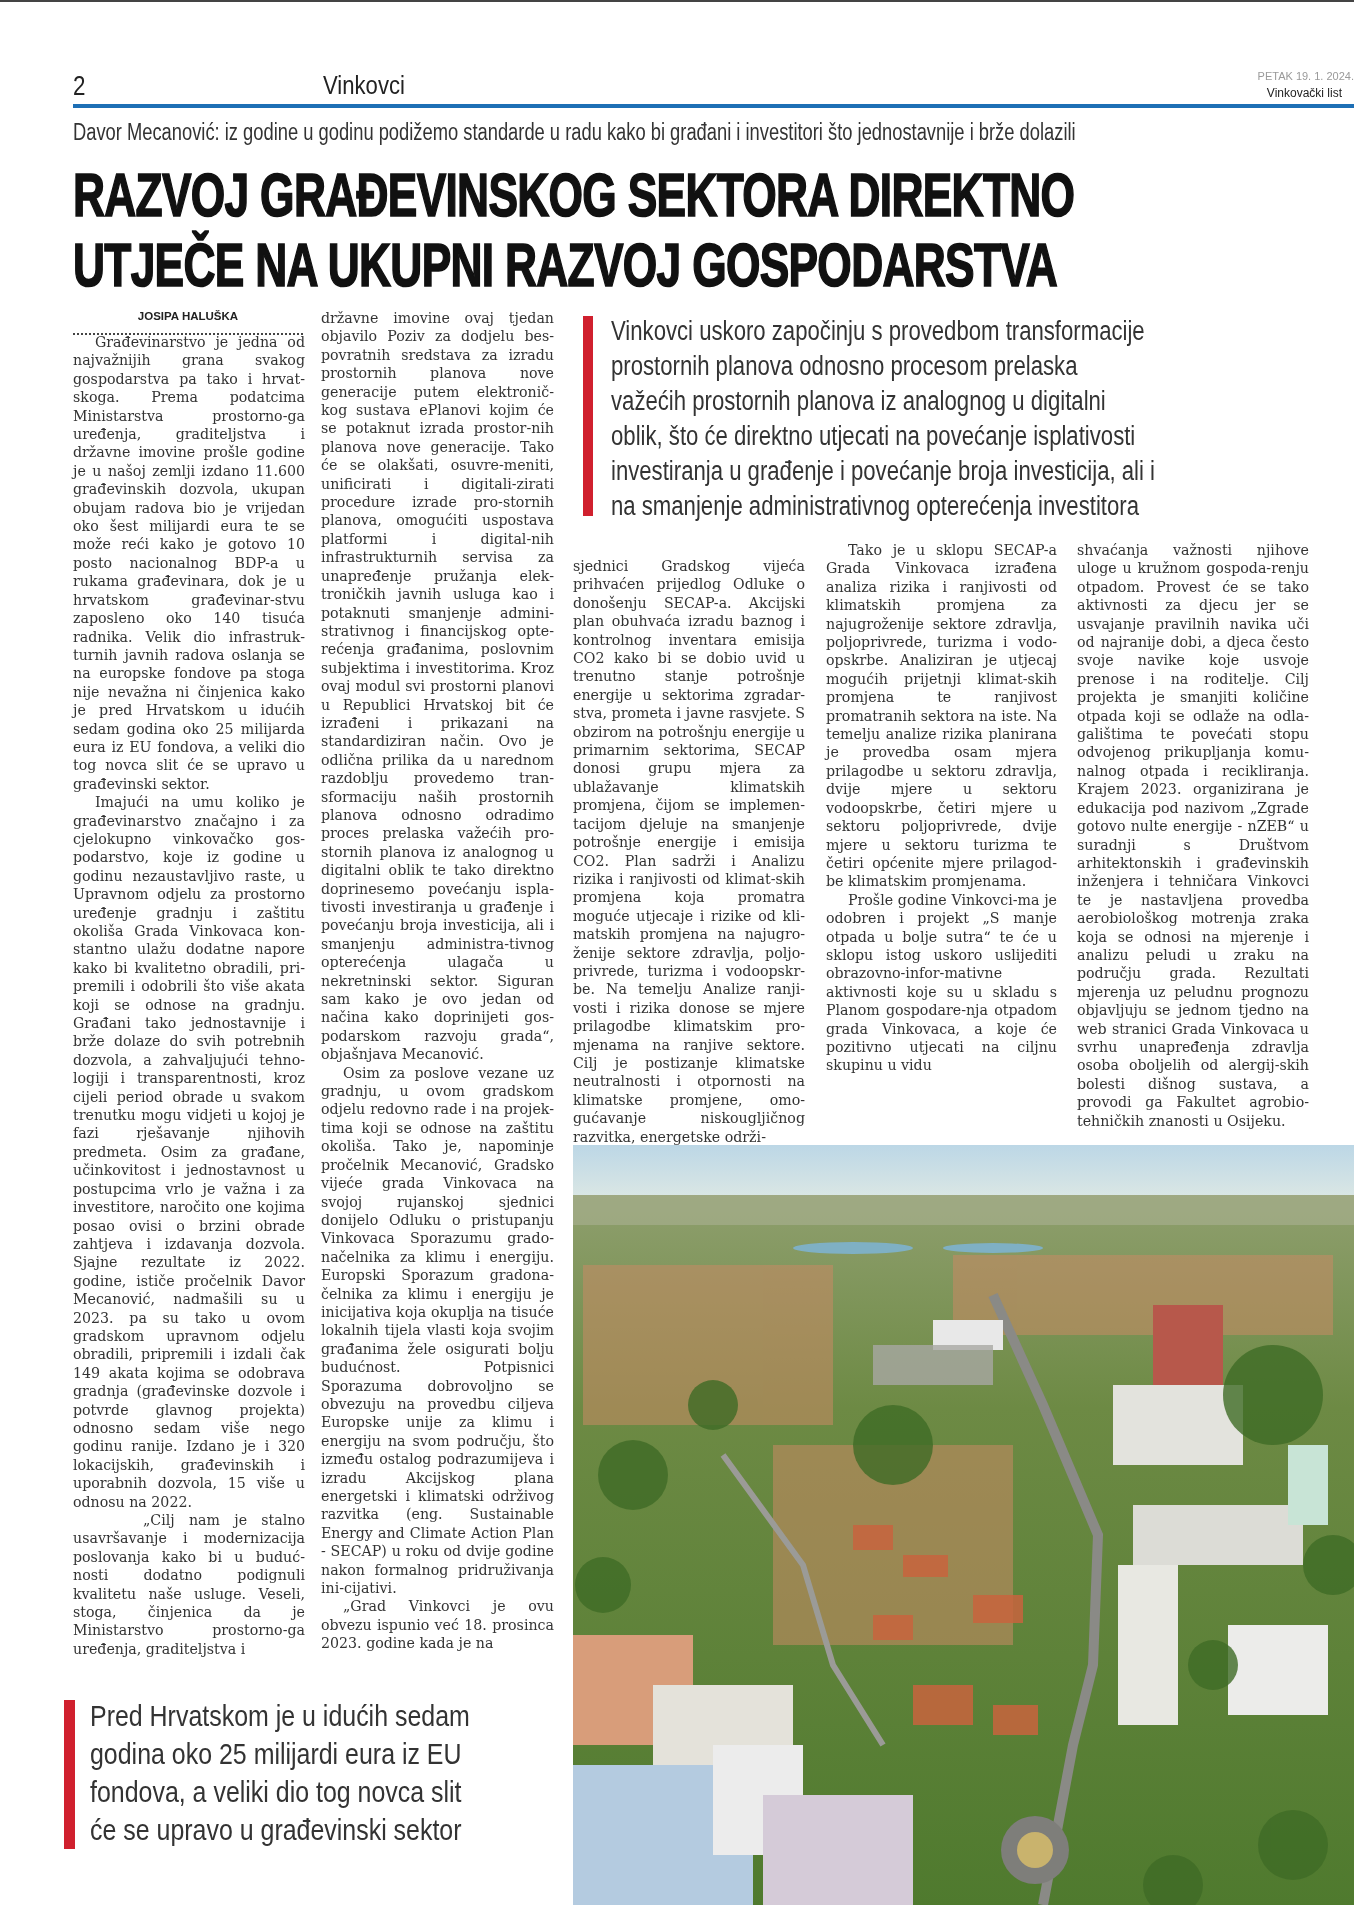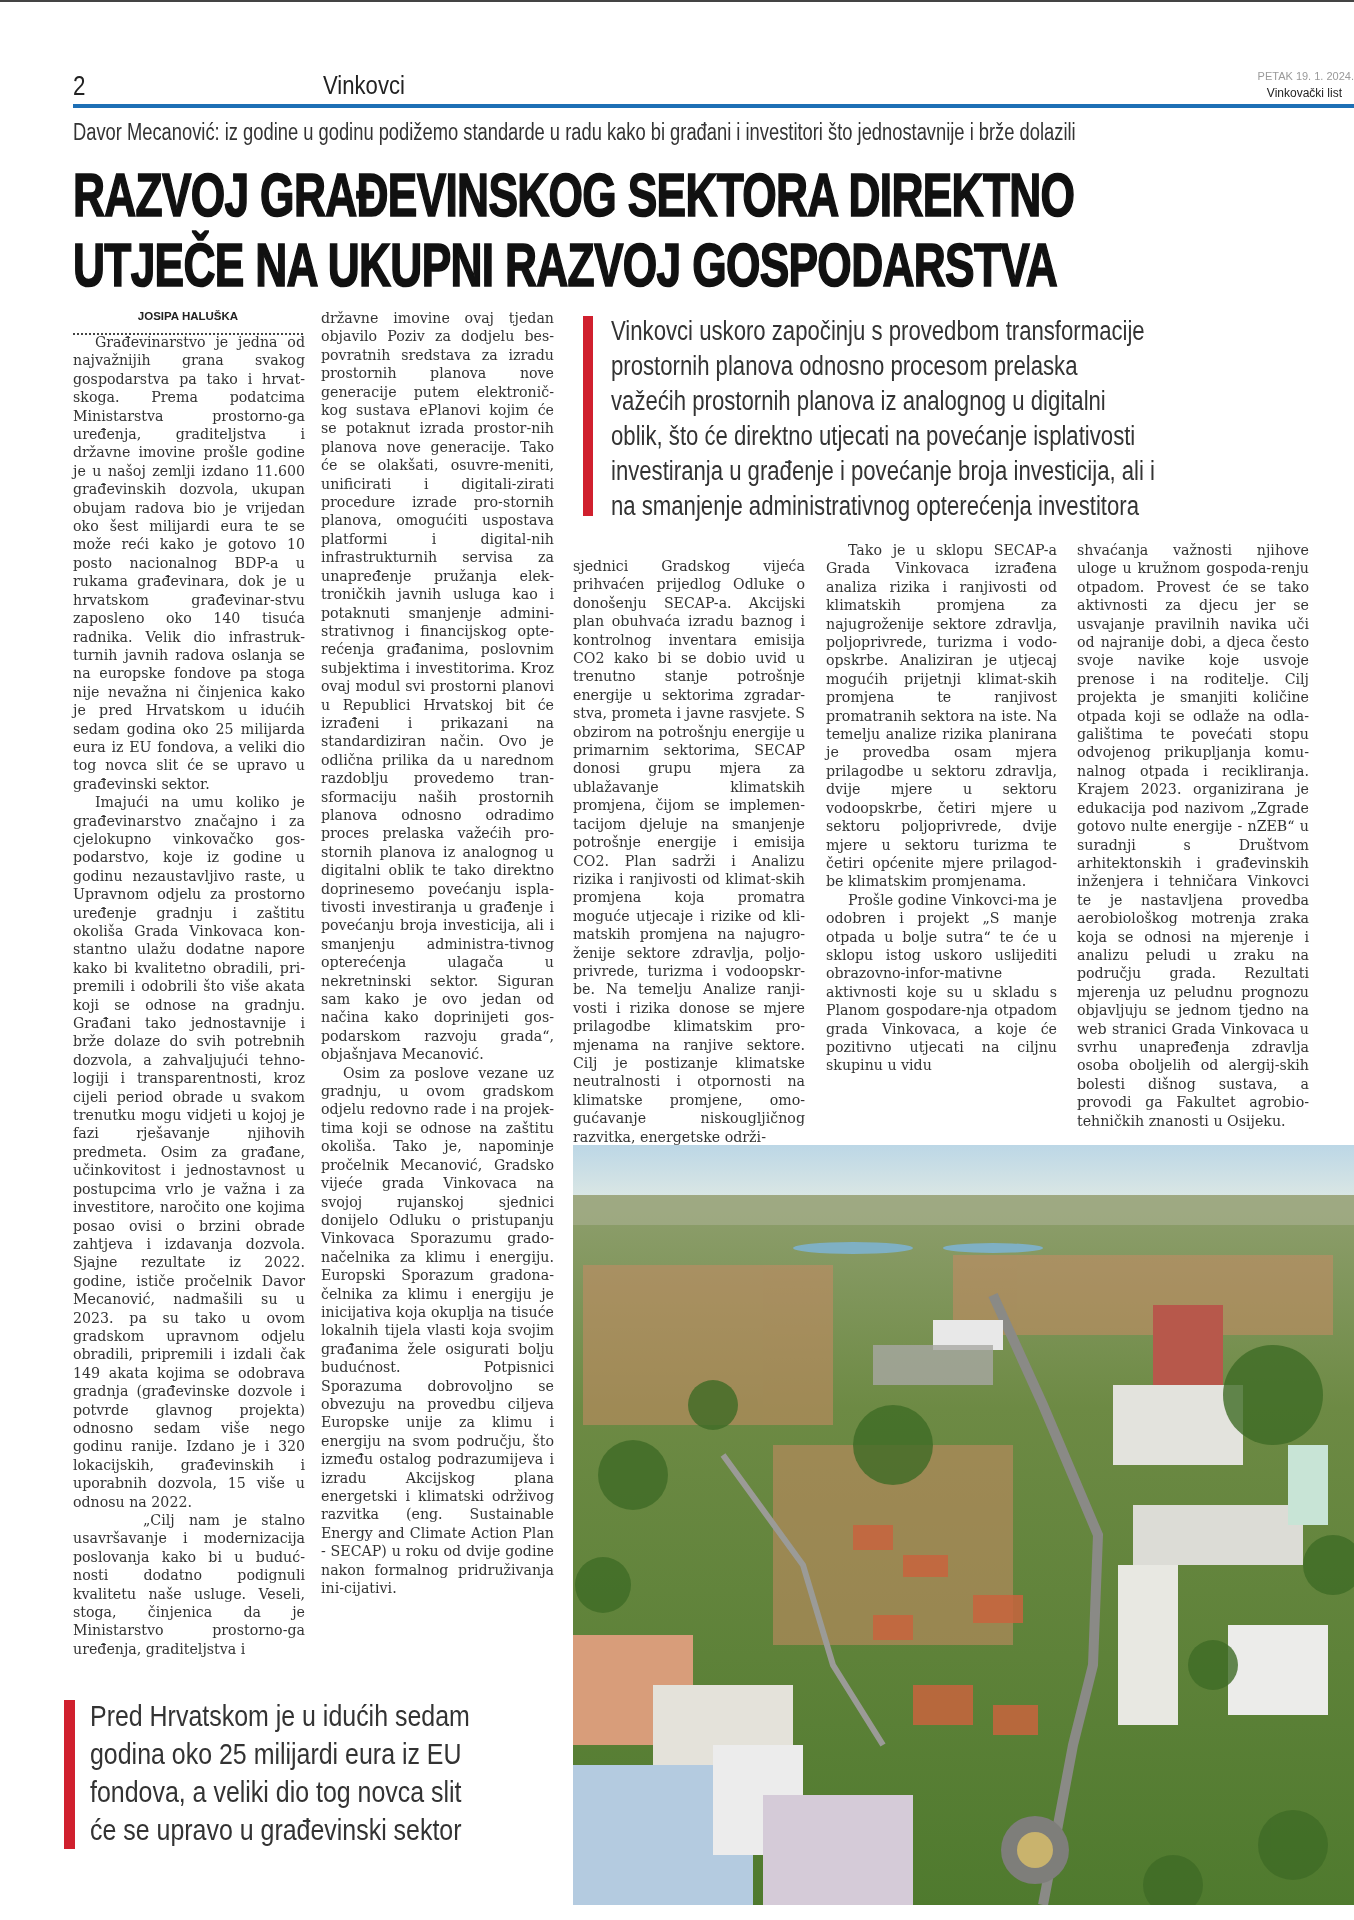--- a/index.html
+++ b/index.html
@@ -59,20 +59,21 @@
 
 <div class="col col1">
   <p>Građevinarstvo je jedna od najvažnijih grana svakog gospodarstva pa tako i hrvat-skoga. Prema podatcima Ministarstva prostorno-ga uređenja, graditeljstva i državne imovine prošle godine je u našoj zemlji izdano 11.600 građevinskih dozvola, ukupan obujam radova bio je vrijedan oko šest milijardi eura te se može reći kako je gotovo 10 posto nacionalnog BDP-a u rukama građevinara, dok je u hrvatskom građevinar-stvu zaposleno oko 140 tisuća radnika. Velik dio infrastruk-turnih javnih radova oslanja se na europske fondove pa stoga nije nevažna ni činjenica kako je pred Hrvatskom u idućih sedam godina oko 25 milijarda eura iz EU fondova, a veliki dio tog novca slit će se upravo u građevinski sektor.</p>
   <p>Imajući na umu koliko je građevinarstvo značajno i za cjelokupno vinkovačko gos-podarstvo, koje iz godine u godinu nezaustavljivo raste, u Upravnom odjelu za prostorno uređenje gradnju i zaštitu okoliša Grada Vinkovaca kon-stantno ulažu dodatne napore kako bi kvalitetno obradili, pri-premili i odobrili što više akata koji se odnose na gradnju. Građani tako jednostavnije i brže dolaze do svih potrebnih dozvola, a zahvaljujući tehno-logiji i transparentnosti, kroz cijeli period obrade u svakom trenutku mogu vidjeti u kojoj je fazi rješavanje njihovih predmeta. Osim za građane, učinkovitost i jednostavnost u postupcima vrlo je važna i za investitore, naročito one kojima posao ovisi o brzini obrade zahtjeva i izdavanja dozvola. Sjajne rezultate iz 2022. godine, ističe pročelnik Davor Mecanović, nadmašili su u 2023. pa su tako u ovom gradskom upravnom odjelu obradili, pripremili i izdali čak 149 akata kojima se odobrava gradnja (građevinske dozvole i potvrde glavnog projekta) odnosno sedam više nego godinu ranije. Izdano je i 320 lokacijskih, građevinskih i uporabnih dozvola, 15 više u odnosu na 2022.</p>
   <p class="bigindent">„Cilj nam je stalno usavršavanje i modernizacija poslovanja kako bi u buduć-nosti dodatno podignuli kvalitetu naše usluge. Veseli, stoga, činjenica da je Ministarstvo prostorno-ga uređenja, graditeljstva i</p>
 </div>
 
 <div class="col col2">
   <p class="noindent">državne imovine ovaj tjedan objavilo Poziv za dodjelu bes-povratnih sredstava za izradu prostornih planova nove generacije putem elektronič-kog sustava ePlanovi kojim će se potaknut izrada prostor-nih planova nove generacije. Tako će se olakšati, osuvre-meniti, unificirati i digitali-zirati procedure izrade pro-stornih planova, omogućiti uspostava platformi i digital-nih infrastrukturnih servisa za unapređenje pružanja elek-troničkih javnih usluga kao i potaknuti smanjenje admini-strativnog i financijskog opte-rećenja građanima, poslovnim subjektima i investitorima. Kroz ovaj modul svi prostorni planovi u Republici Hrvatskoj bit će izrađeni i prikazani na standardiziran način. Ovo je odlična prilika da u narednom razdoblju provedemo tran-sformaciju naših prostornih planova odnosno odradimo proces prelaska važećih pro-stornih planova iz analognog u digitalni oblik te tako direktno doprinesemo povećanju ispla-tivosti investiranja u građenje i povećanju broja investicija, ali i smanjenju administra-tivnog opterećenja ulagača u nekretninski sektor. Siguran sam kako je ovo jedan od načina kako doprinijeti gos-podarskom razvoju grada“, objašnjava Mecanović.</p>
   <p>Osim za poslove vezane uz gradnju, u ovom gradskom odjelu redovno rade i na projek-tima koji se odnose na zaštitu okoliša. Tako je, napominje pročelnik Mecanović, Gradsko vijeće grada Vinkovaca na svojoj rujanskoj sjednici donijelo Odluku o pristupanju Vinkovaca Sporazumu grado-načelnika za klimu i energiju. Europski Sporazum gradona-čelnika za klimu i energiju je inicijativa koja okuplja na tisuće lokalnih tijela vlasti koja svojim građanima žele osigurati bolju budućnost. Potpisnici Sporazuma dobrovoljno se obvezuju na provedbu ciljeva Europske unije za klimu i energiju na svom području, što između ostalog podrazumijeva i izradu Akcijskog plana energetski i klimatski održivog razvitka (eng. Sustainable Energy and Climate Action Plan - SECAP) u roku od dvije godine nakon formalnog pridruživanja ini-cijativi.</p>
+  <p>„Grad Vinkovci je ovu obvezu ispunio već 18. prosinca 2023. godine kada je na</p>
 </div>
 
 <div class="pull1">
   <div class="bar"></div>
   <div class="txt">Vinkovci uskoro započinju s provedbom transformacije
 prostornih planova odnosno procesom prelaska
 važećih prostornih planova iz analognog u digitalni
 oblik, što će direktno utjecati na povećanje isplativosti
 investiranja u građenje i povećanje broja investicija, ali i
 na smanjenje administrativnog opterećenja investitora</div>

